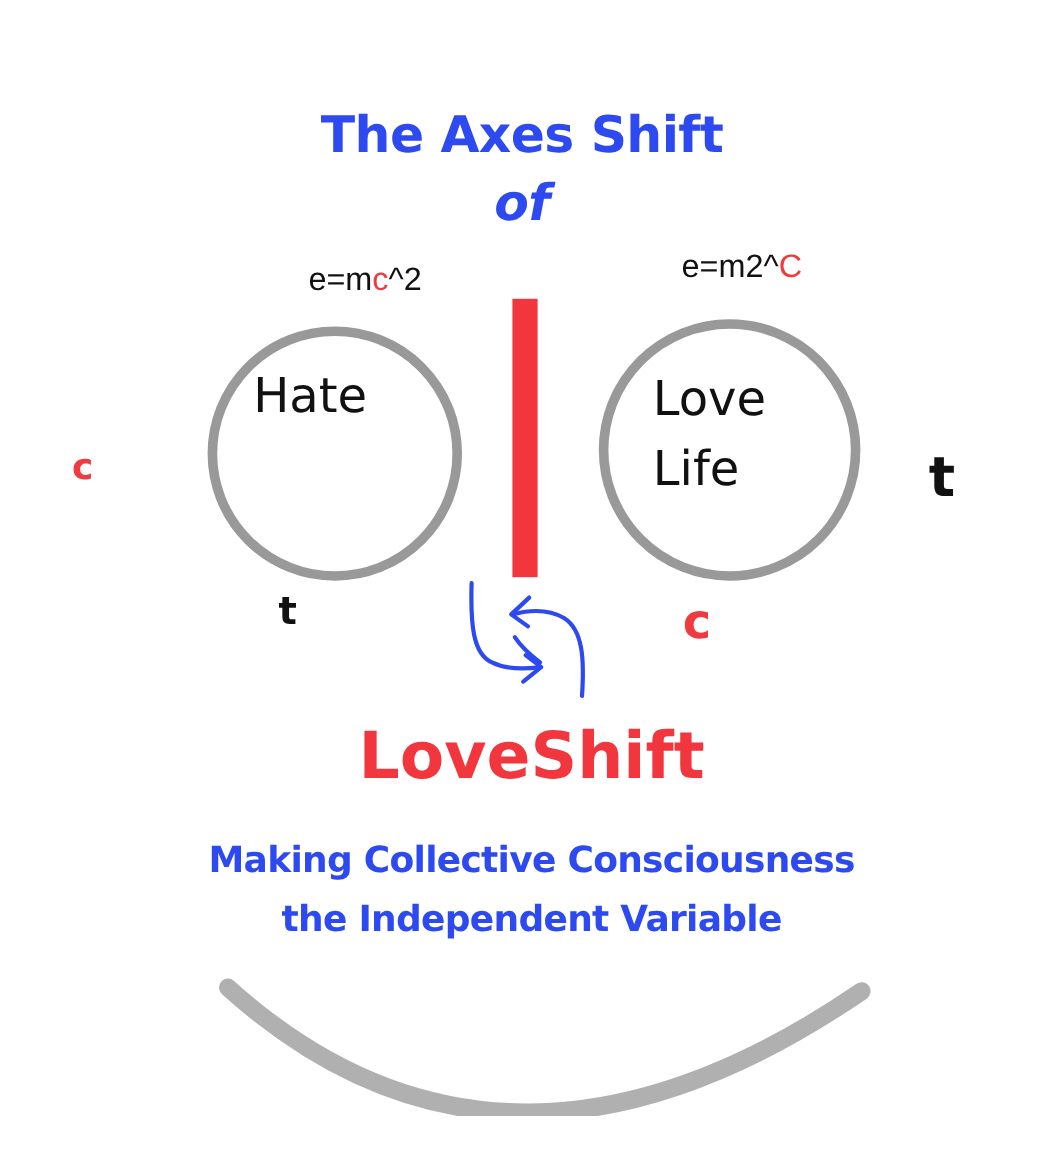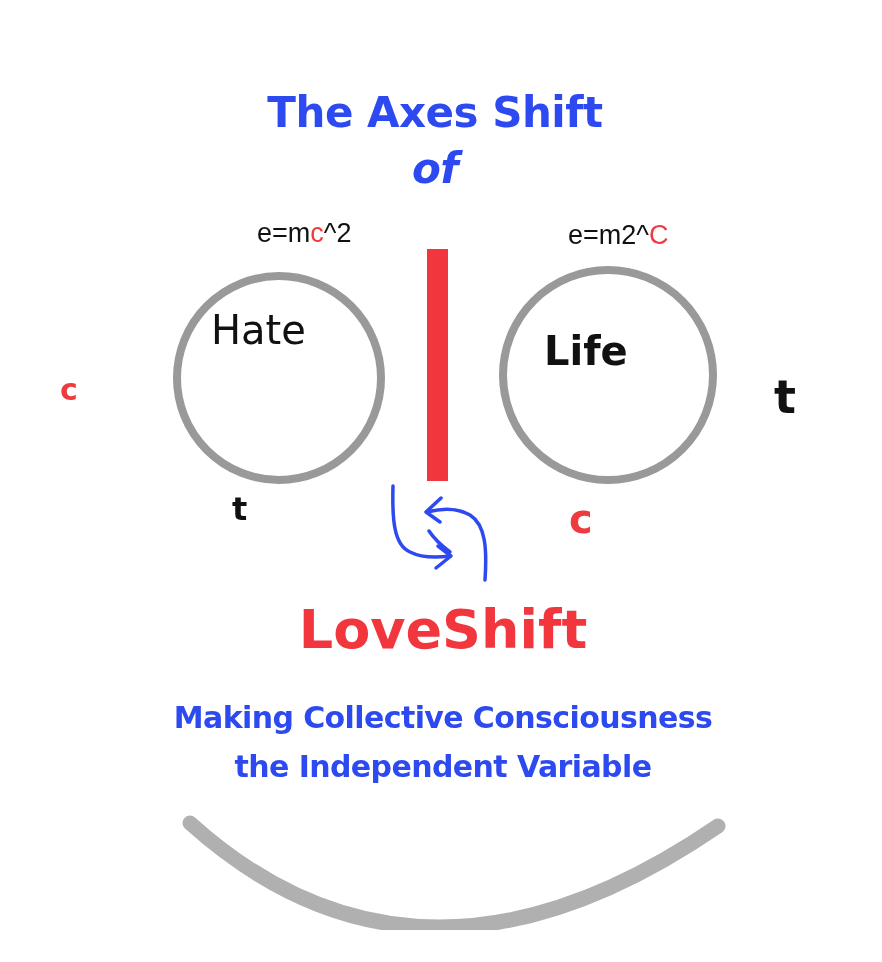--- a/index.html
+++ b/index.html
@@ -16,30 +16,31 @@
   .brand { left: 0; width: 886px; text-align: center; color: #f2363d; font-weight: bold; font-size: 54px; font-family: "DejaVu Sans", sans-serif; }
   .tagline { left: 0; width: 886px; text-align: center; color: #2d4af0; font-weight: bold; font-size: 30px; line-height: 50px; font-family: "DejaVu Sans", sans-serif; letter-spacing: -0.6px; }
 </style>
 </head>
 <body>
 
 <div class="abs title" style="top:88px;">The Axes Shift</div>
 <div class="abs title" style="top:144px;font-style:italic;">of</div>
 
 <div class="abs eq" style="left:210px; top:218px;margin-left:47px;"><span>e=m</span><span class="hl">c</span><span>^2</span></div>
-<div class="abs eq" style="left:568px; top:220px;"><span>e=m2^</span><span class="hl">C</span></div>
+<div class="abs eq" style="left:568px; top:207px;"><span>e=m2^</span><span class="hl">C</span></div>
 
 <div class="abs circle" style="left:173px; top:272px; width:212px; height:212px;"></div>
 <div class="abs circle-text" style="left:211px; top:307px;text-align:right;">
   <div>Hate</div>
 </div>
 
 <div class="abs circle" style="left:499px; top:266px; width:218px; height:218px;"></div>
 <div class="abs circle-text" style="left:544px; top:308px; line-height:72px;">
-  <div style="line-height:50px; margin-top:18px;font-weight:bold;">Life</div>
+  <div style="line-height:50px;">Love</div>
+  <div style="line-height:50px; margin-top:8px;">Life</div>
 </div>
 
 <div class="abs bar" style="left:427px; top:249px; width:21px; height:232px;"></div>
 
 <div class="abs axis-c" style="left:60px; top:372px; font-size:30px;">c</div>
 <div class="abs axis-t" style="left:232px; top:490px; font-size:32px;">t</div>
 <div class="abs axis-t" style="left:774px; top:370px; font-size:46px;">t</div>
 <div class="abs axis-c" style="left:569px; top:496px; font-size:40px;">c</div>
 
 <svg class="abs" style="left:380px; top:470px;" width="130" height="120" viewBox="0 0 130 120">

